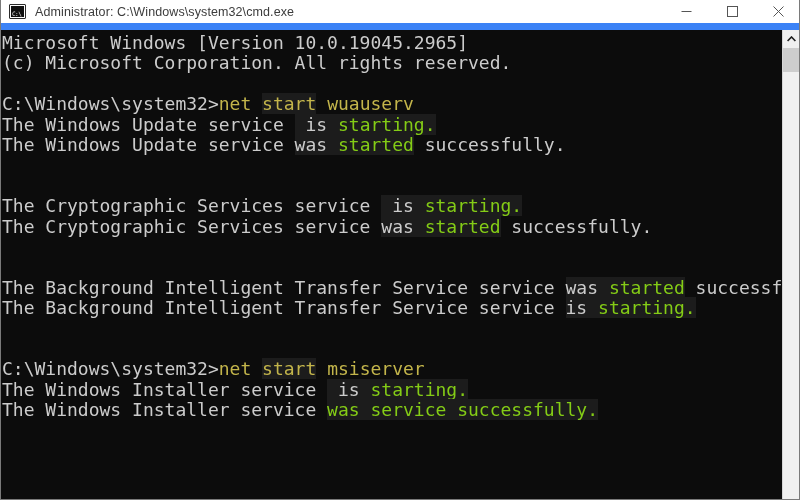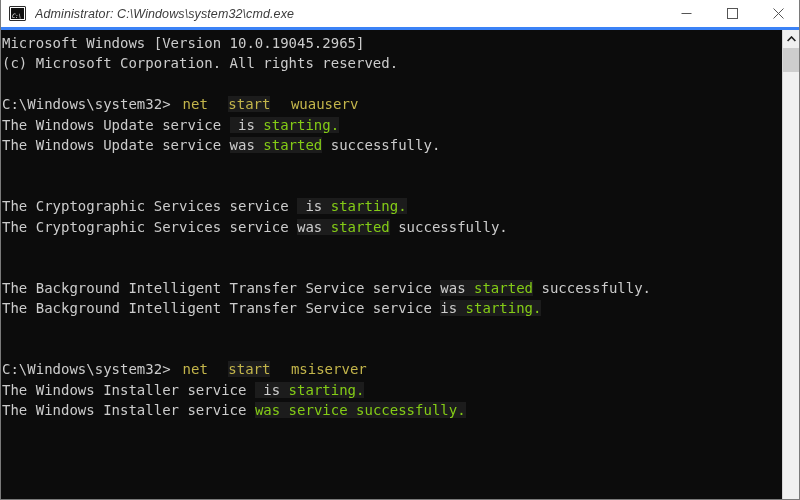--- a/index.html
+++ b/index.html
@@ -25,26 +25,25 @@
     overflow: hidden;
   }
 
   
   #titlebar {
     position: absolute;
     top: 0; left: 0;
     width: 800px;
     height: 30px;
     background: #ffffff;
-    border-bottom: 3px solid #3b82f6;
+    border-bottom: 7px solid #3b82f6;
     box-sizing: border-box;
     display: flex;
     align-items: center;
     user-select: none;
-    font-style: italic;
   }
   #app-icon {
     width: 17px;
     height: 15px;
     margin-left: 8px;
     margin-right: 9px;
     flex: 0 0 auto;
     position: relative;
     background: #fdfdfd;
     border: 1px solid #2b2b2b;
@@ -101,31 +100,31 @@
     width: 782px;
     height: 469px;
     background: #0c0c0c;
     overflow: hidden;
     box-sizing: border-box;
     padding: 3px 0 0 1px;
   }
 
   .line {
     font-family: "DejaVu Sans Mono", monospace;
-    font-size: 14px;
+    font-size: 18px;
     line-height: 20.4px;
     height: 20.4px;
     white-space: pre;
     color: #cccccc;
     letter-spacing: 0px;
   }
   .line.blank { color: transparent; }
 
   .c-white   { color: #cccccc; }
-  .c-yellow  { color: #c3b54b; margin-left: 12px; }
+  .c-yellow  { color: #c3b54b; }
   .c-bright  { color: #84cc16; }
 
   .hl {
     background: #1c1c1c;
   }
 
   
   #scrollbar {
     position: absolute;
     top: 30px;

